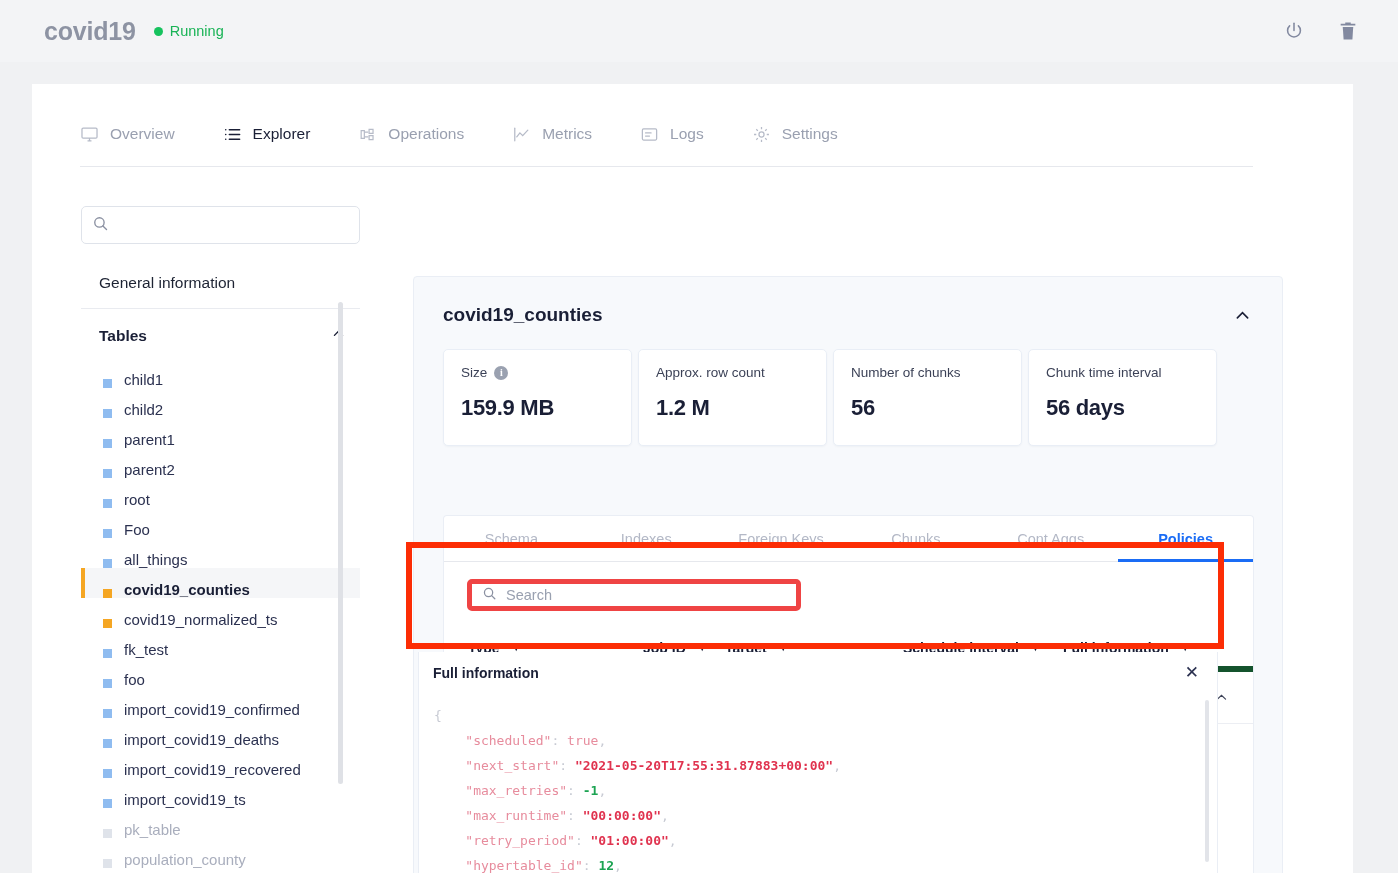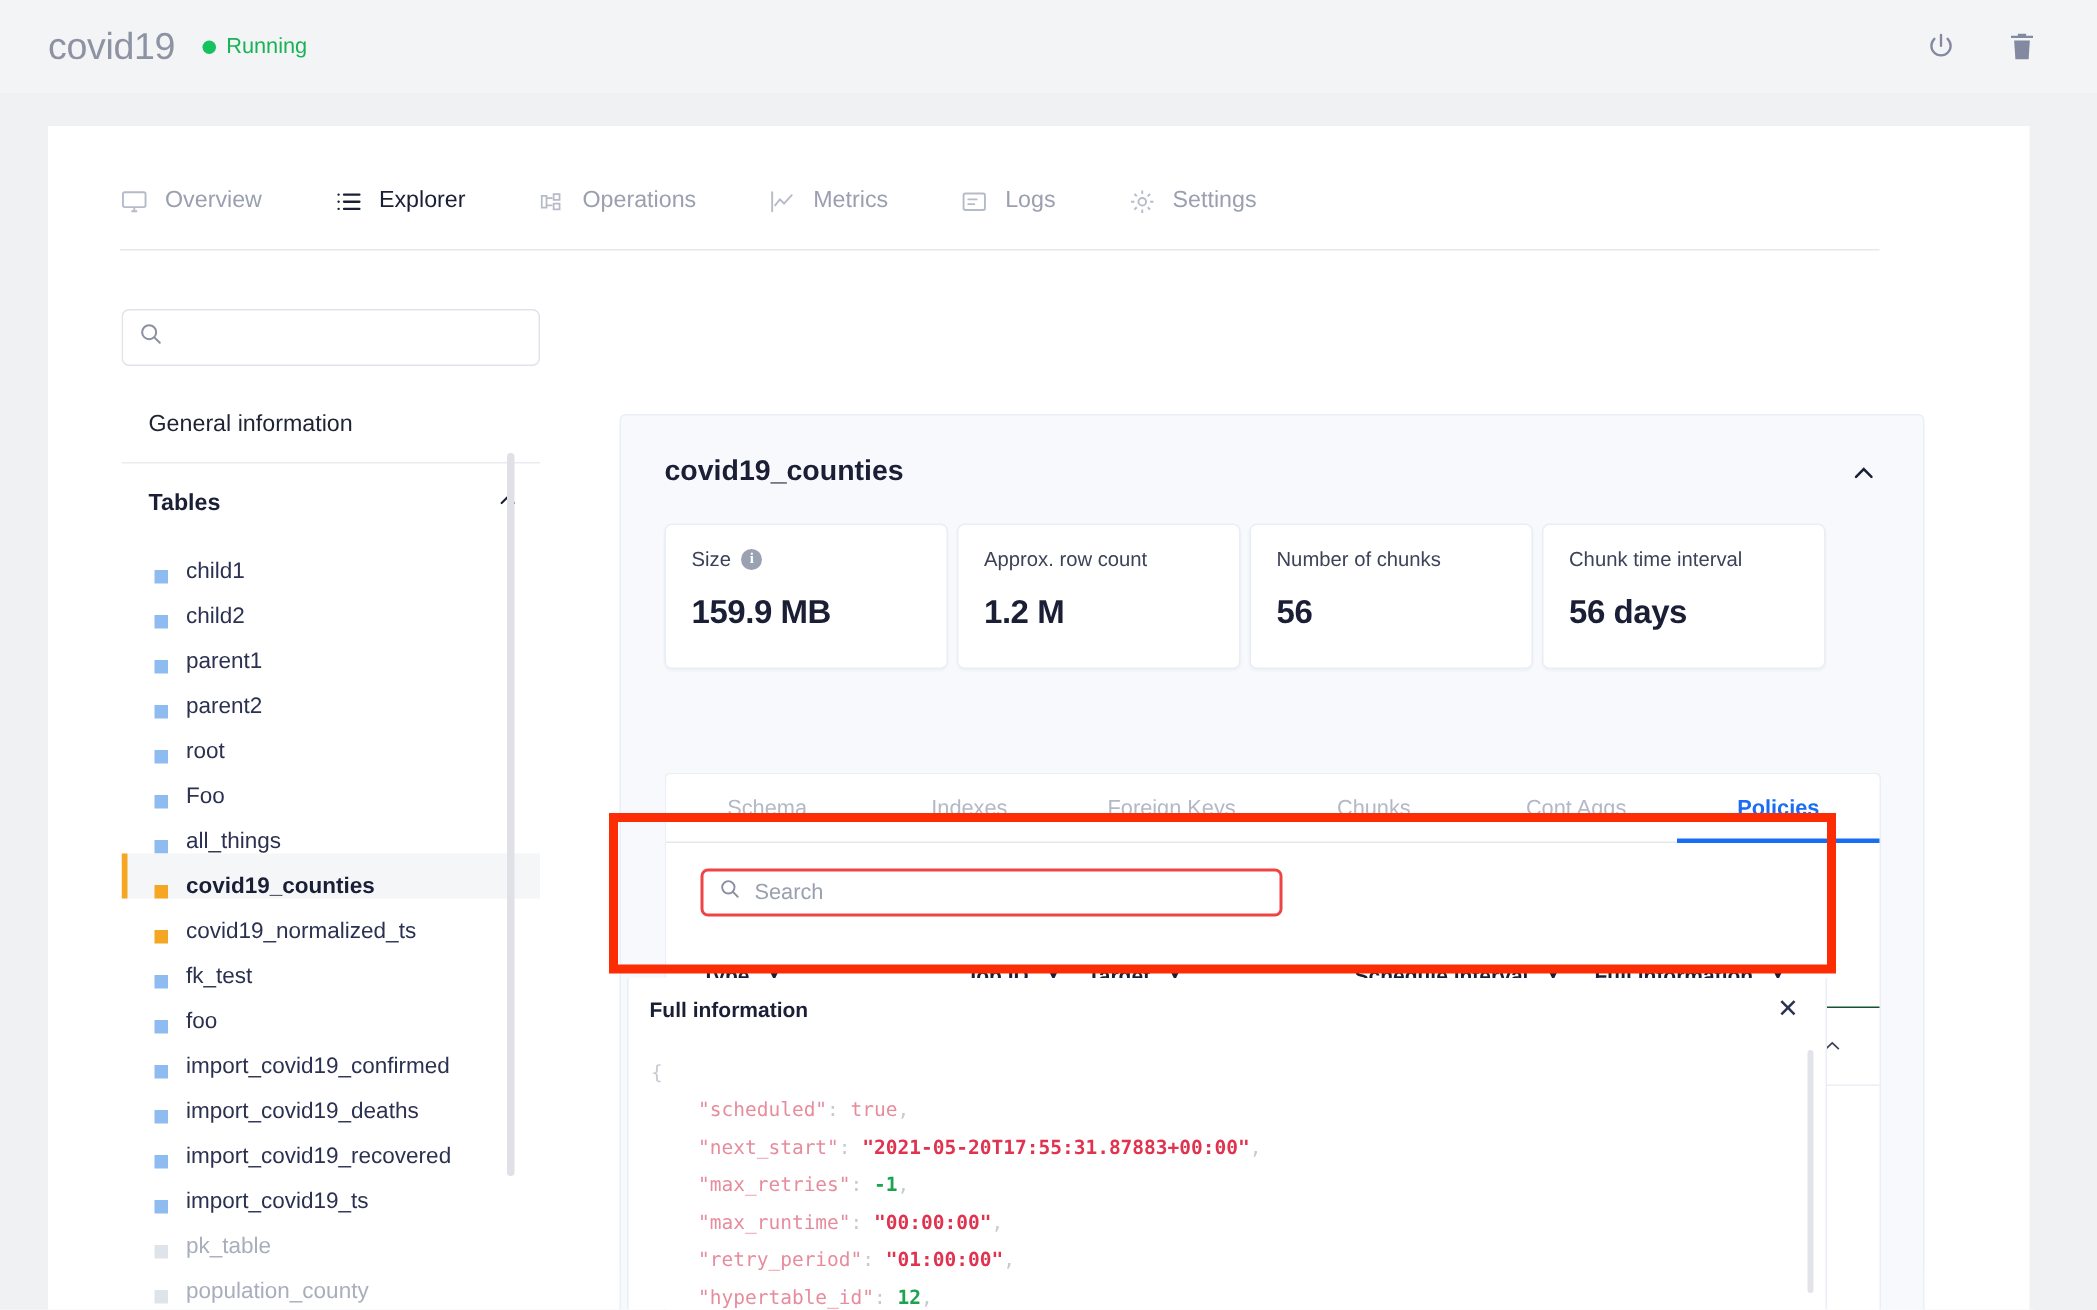--- a/index.html
+++ b/index.html
@@ -11,22 +11,22 @@
   }
   body { position: relative; }
 
   
   .topbar {
     position: absolute; left: 0; top: 0; width: 1398px; height: 62px;
     background: #f3f4f6;
     display: flex; align-items: center;
   }
   .app-title {
-    margin-left: 32px;
-    font-size: 25px; font-weight: 400; color: #8d93a3;
+    margin-left: 44px;
+    font-size: 25px; font-weight: 700; color: #8d93a3;
     letter-spacing: -0.2px;
   }
   .status-wrap { display: flex; align-items: center; margin-left: 18px; gap: 7px; }
   .status-dot { width: 9px; height: 9px; border-radius: 50%; background: #16c25e; display:block; }
   .status-text { font-size: 14.5px; color: #19b356; font-weight: 400; }
   .topbar-actions {
     margin-left: auto; margin-right: 38px;
     display: flex; align-items: center; gap: 30px;
   }
   .icon-btn { width: 24px; height: 24px; display: flex; align-items: center; justify-content: center; cursor: pointer; color: #8289a0; }
@@ -159,35 +159,35 @@
     font-size: 14.5px; color: #b3b8c6; cursor: pointer; position: relative;
     font-weight: 400;
   }
   .itab.active { color: #1a6cf5; font-weight: 700; }
   .itab.active::after {
     content: ""; position: absolute; left: 0; right: 0; bottom: -1px;
     height: 3px; background: #1a6cf5;
   }
   .isearch-row { padding: 17px 0 0 23px; }
   .isearch {
-    width: 388px; height: 32px; border: 2px solid #ef4444; border-radius: 5px;
+    width: 334px; height: 32px; border: 5px solid #ef4444; border-radius: 5px;
     display: flex; align-items: center; gap: 9px; padding: 0 10px;
   }
   .isearch input {
     border: none; outline: none; flex: 1;
     font-size: 14.5px; font-family: "Liberation Sans", sans-serif; color: #2b3150; background: transparent;
   }
   .isearch input::placeholder { color: #99a0b0; }
 
   
   .ptable { margin-top: 18px; }
   .prow-head, .prow {
     display: flex; align-items: center; padding: 0 24px 0 24px;
   }
-  .prow-head { height: 43px; border-bottom: 1px solid #14532d; }
+  .prow-head { height: 43px; border-bottom: 6px solid #14532d; }
   .prow { height: 52px; border-bottom: 1px solid #eceef3; }
   .pc { display: flex; align-items: center; gap: 12px; font-size: 14px; }
   .prow-head .pc { font-weight: 700; color: #1a1f36; }
   .prow .pc { color: #3c4257; }
   .c1 { width: 175px; } .c2 { width: 82px; } .c3 { width: 178px; }
   .c4 { width: 160px; } .c5 { flex: 1; }
   .caret { color: #1a1f36; font-size: 9px; cursor: pointer; }
   .c5inner { display: flex; align-items: center; justify-content: space-between; width: 100%; }
 
   

